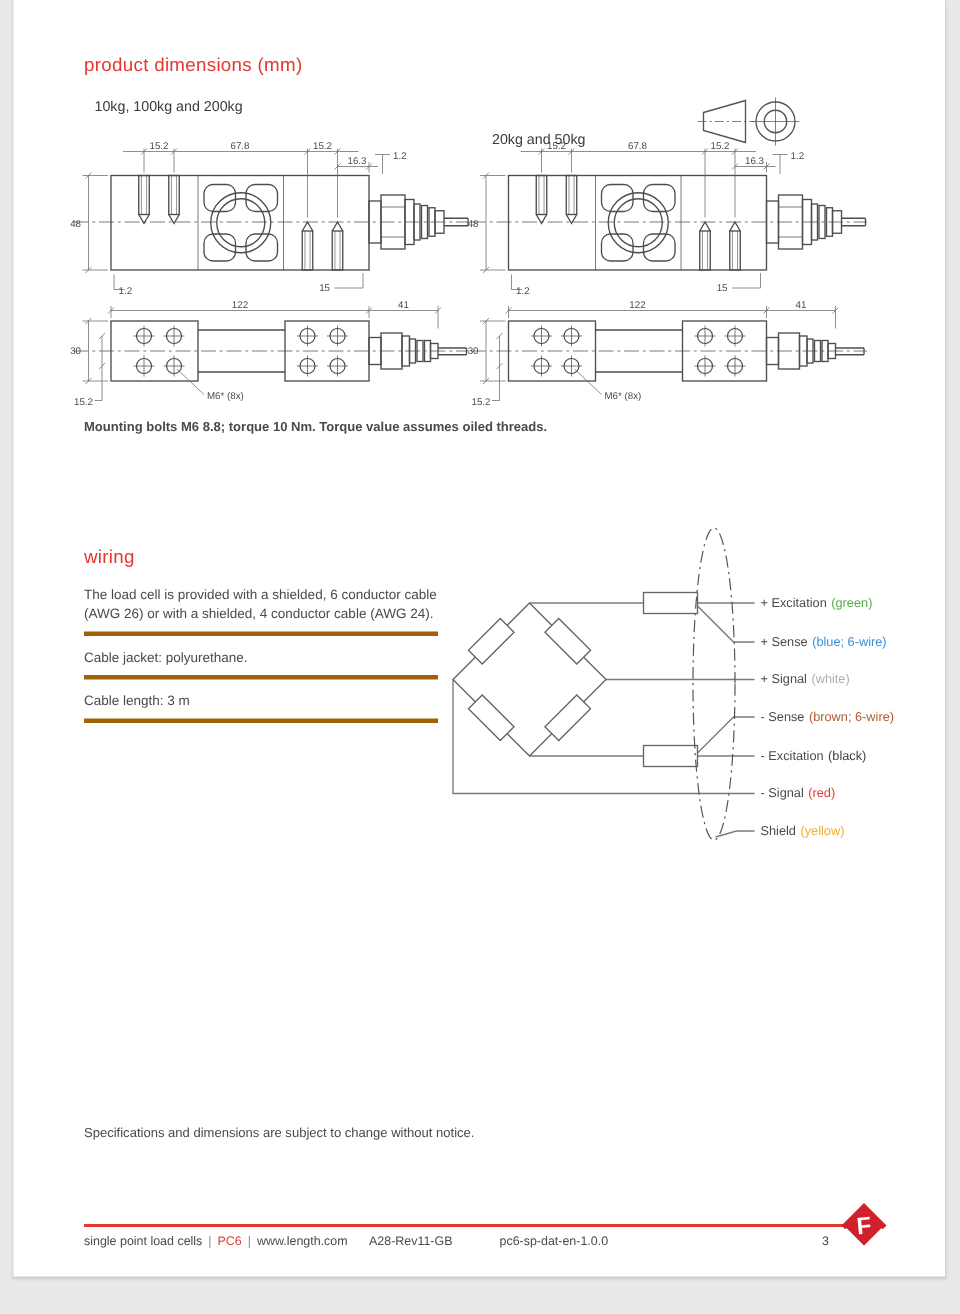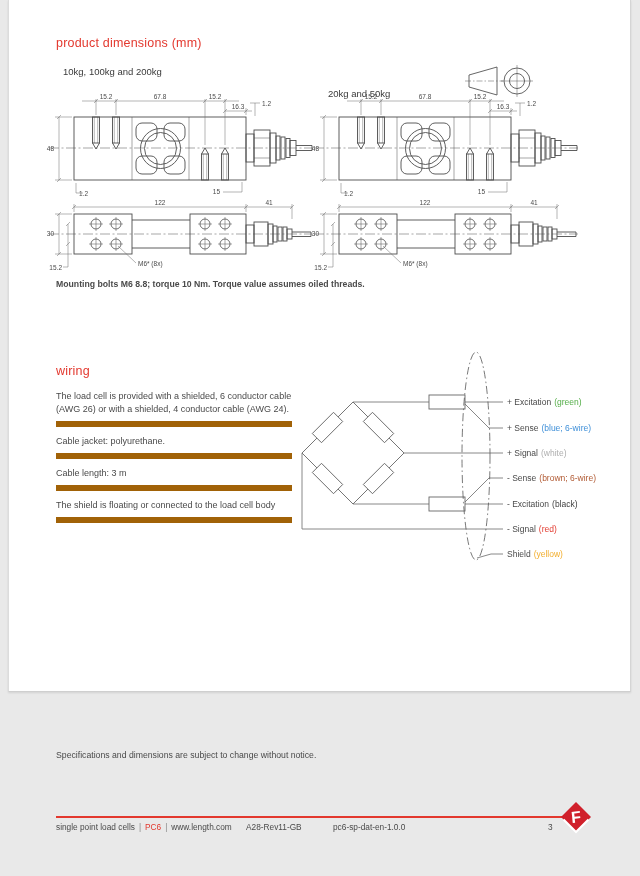--- a/index.html
+++ b/index.html
@@ -3,34 +3,34 @@
 <meta charset="utf-8">
 <style>
   html, body { margin:0; padding:0; }
   body {
     width:640px; height:876px; position:relative;
     background:#e9e9e9;
     font-family:"Liberation Sans", sans-serif;
     overflow:hidden;
   }
   .page {
-    position:absolute; left:8px; top:0; width:623px; height:692px;
+    position:absolute; left:8px; top:0; width:623px; height:852px;
     background:#ffffff; box-sizing:border-box;
     border-left:1px solid #dcdcdc; border-right:1px solid #d5d5d5; border-bottom:1px solid #cfcfcf;
     box-shadow:0 1px 2px rgba(0,0,0,0.10);
   }
   .abs { position:absolute; }
   .section-heading {
     color:var(--accent); font-size:12.5px; letter-spacing:0.2px; font-weight:400;
   }
   .variant-label { font-size:9.5px; color:#3a3a3a; }
   .note-text { font-size:8.7px; color:#4a4a4a; line-height:13px; }
   .wiring-col { width:236px; font-size:9px; color:#4a4a4a; line-height:13px; }
   .wiring-col .rule-item {
-    border-bottom:6px solid #a16207; padding-bottom:5px; margin-bottom:8px;
+    border-bottom:3px solid #a16207; padding-bottom:5px; margin-bottom:8px;
   }
   svg text { font-family:"Liberation Sans", sans-serif; }
   .dim-text { font-size:6.5px; fill:#4a4a4a; }
   .footer-note { font-size:8.7px; color:#4a4a4a; }
   .redline { background:var(--accent); height:2px; }
   .footer-row { font-size:8.3px; color:#4a4a4a; }
   .footer-row .red { color:var(--accent);text-align:right; }
   .footer-row .sep { margin:0 4px; color:#8a8a8a; }
 </style>
 </head>
@@ -341,21 +341,20 @@
   <div class="abs note-text" style="left:47px; top:278px; width:430px;font-weight:bold;">
     <div>Mounting bolts M6 8.8; torque 10 Nm. Torque value assumes oiled threads.</div>
   </div>
 
   <div class="abs section-heading" style="left:47px; top:364px;">wiring</div>
 
   <div class="abs wiring-col" style="left:47px; top:390px;">
     <div class="rule-item">The load cell is provided with a shielded, 6 conductor cable (AWG 26) or with a shielded, 4 conductor cable (AWG 24).</div>
     <div class="rule-item">Cable jacket: polyurethane.</div>
     <div class="rule-item">Cable length: 3 m</div>
-    <div class="rule-item">The shield is floating or connected to the load cell body</div>
   </div>
 
   <svg class="abs" style="left:272px; top:346px;" width="348" height="230" viewBox="0 0 348 230">
     <g stroke="#7a7a7a" stroke-width="0.9" fill="none">
       <path d="M72 56 H148"></path>
       <path d="M184 56 H222"></path>
       <path d="M184 58 L208 82 H222"></path>
       <path d="M123 107 H222"></path>
       <path d="M72 158 H148"></path>
       <path d="M184 158 H222"></path>

